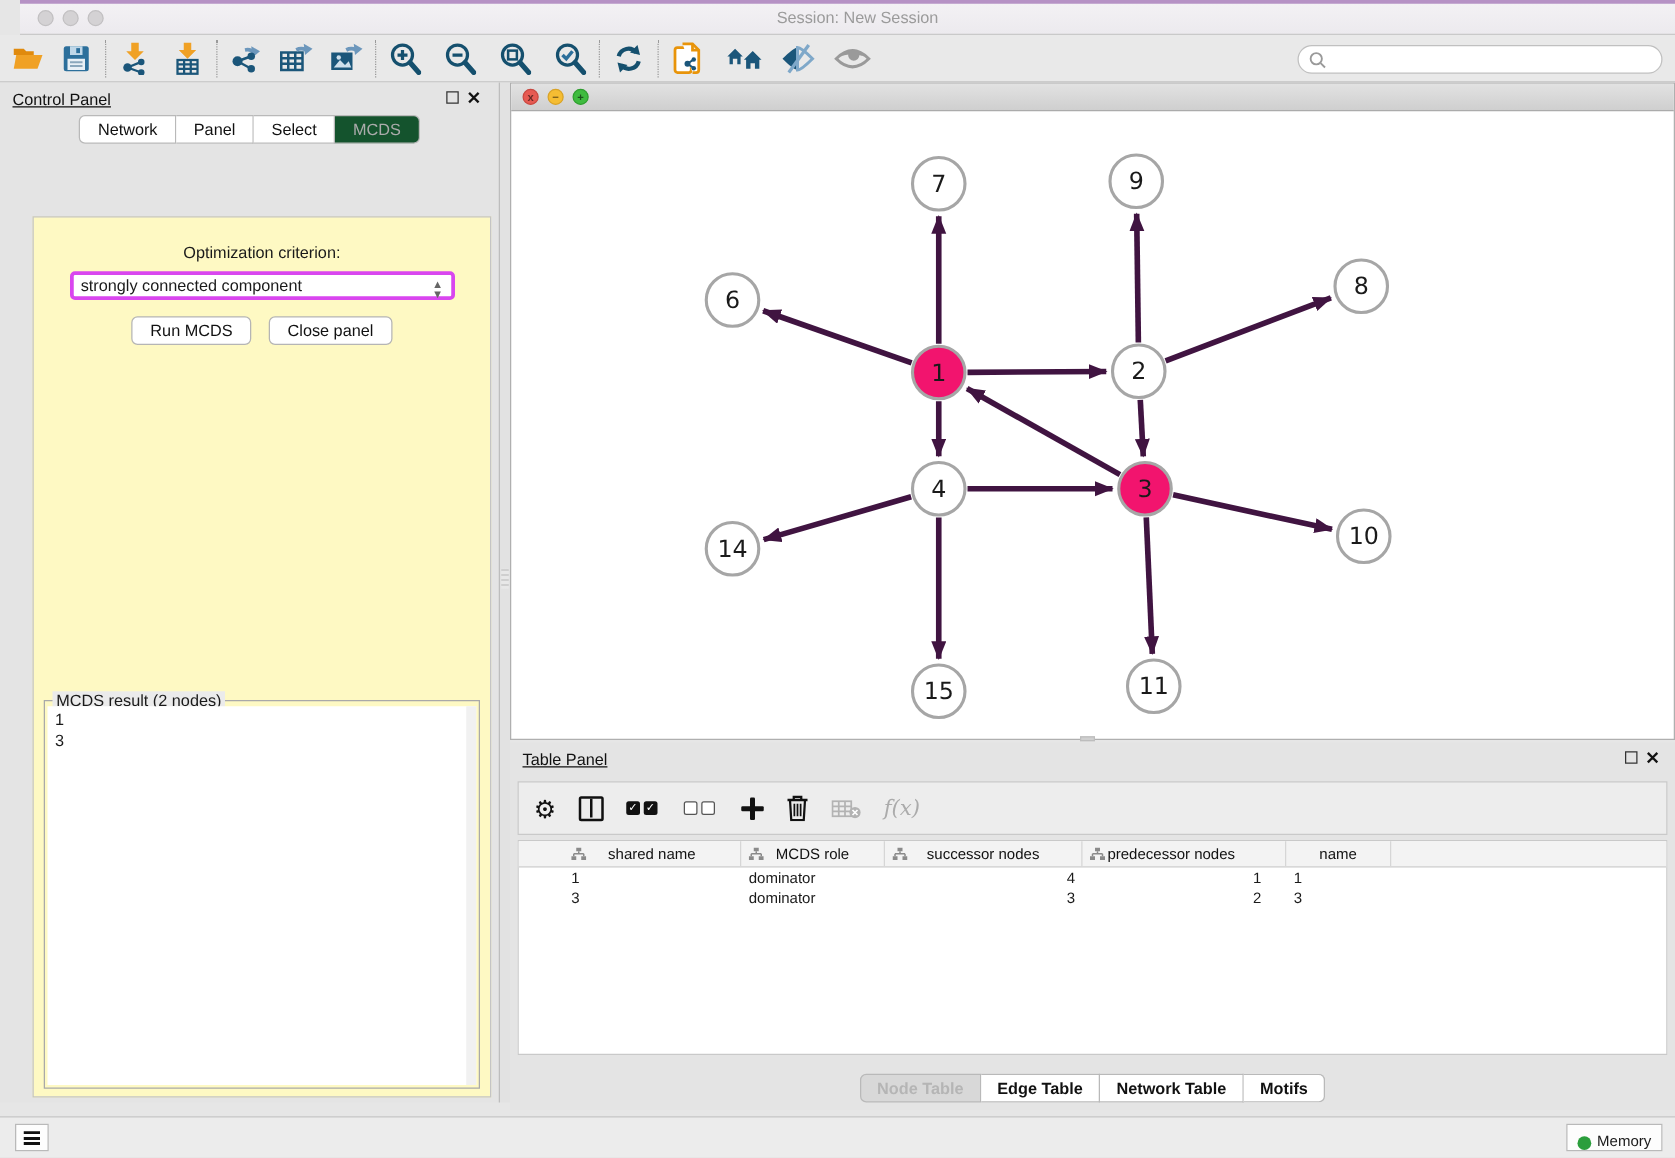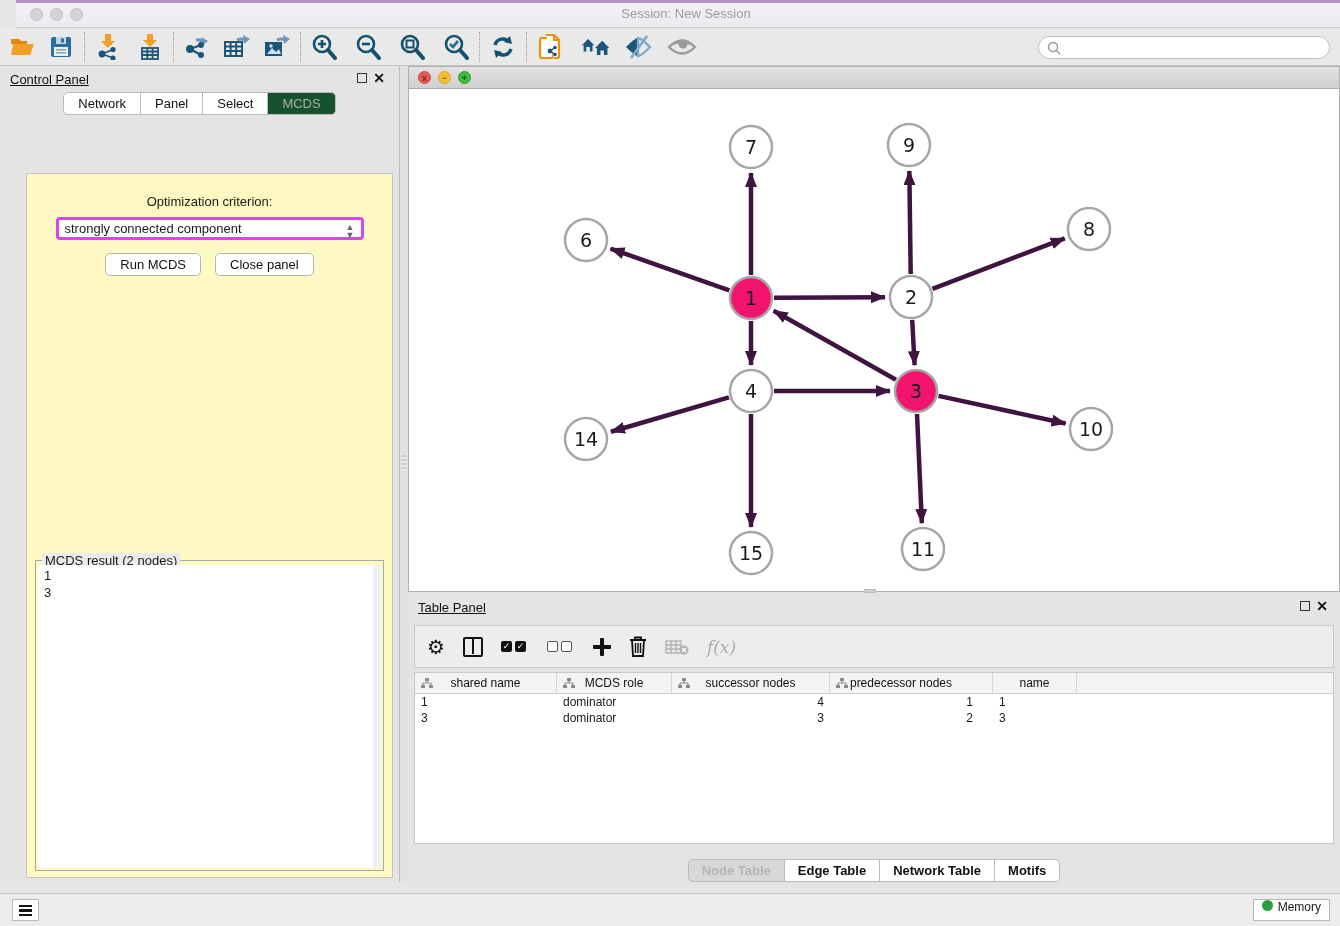--- a/index.html
+++ b/index.html
@@ -89,36 +89,36 @@
   .plus-ic:after  { content:""; position:absolute; left:0; top:7px; width:18px; height:4px; background:#111; border-radius:1px; }
   .fx { font-family:"DejaVu Serif", serif; font-style:italic; font-size:17px; color:#ABABAB; }
 
   #tp-table { position:absolute; left:6px; right:6px; top:78px; height:172px; background:#fff; border:1px solid #C9C9C9; }
   .thead { display:flex; height:21px; background:#F3F3F3; border-bottom:1px solid #CFCFCF; }
   .th { display:flex; align-items:center; justify-content:center; gap:5px; font-size:12px; color:#111;
     border-right:1px solid #D6D6D6; position:relative; }
   .th .tree-ic { position:absolute; left:6px; top:5px; }
   .trow { display:flex; height:16px; font-size:12px; }
   .td { padding:1px 6px; overflow:hidden; white-space:nowrap; }
-  .c0 { width:142px; } .c1 { width:115px; } .c2 { width:158px; text-align:right; }
+  .c0 { width:142px;margin-left:36px; } .c1 { width:115px; } .c2 { width:158px; text-align:right; }
   .c3 { width:163px; text-align:right; padding-right:20px; } .c4 { width:84px; }
 
   #tp-tabs { position:absolute; left:0; width:100%; bottom:6px; display:flex; justify-content:center; }
   .tp-seg { font-size:13px; font-weight:bold; padding:3px 13px; background:#fff; border:1px solid #B9B9B9; border-left:none; color:#111; }
   .tp-seg:first-child { border-left:1px solid #B9B9B9; border-radius:5px 0 0 5px; }
   .tp-seg:last-child { border-radius:0 5px 5px 0; }
   .tp-seg.selected { background:#D8D8D8; color:#B5B5B5; }
 
   
   #statusbar { position:absolute; left:0; bottom:0; width:1340px; height:33px; background:#ECECEC; border-top:1px solid #C5C5C5; }
   #list-btn { position:absolute; left:12px; top:5px; width:27px; height:22px; background:#FDFDFD; border:1px solid #B9B9B9;
     display:flex; align-items:center; justify-content:center; }
   .list-ic { width:13px; height:11px; background:repeating-linear-gradient(#111 0 2.4px,transparent 2.4px 4.4px); }
   #memory-btn { position:absolute; right:10px; top:5px; height:22px; background:#FDFDFD; border:1px solid #B9B9B9;
-    display:flex; align-items:flex-start; gap:5px; padding:0 8px; font-size:12px; }
+    display:flex; align-items:flex-end; gap:5px; padding:0 8px; font-size:12px; }
   .green-dot { width:11px; height:11px; border-radius:50%; background:#2B9E3C; }
 
   svg { display:block; }
 </style>
 </head>
 <body>
 
 <div id="titlebar">
   <div class="accent"></div>
   <span class="traffic gray" style="left:14px"></span>

